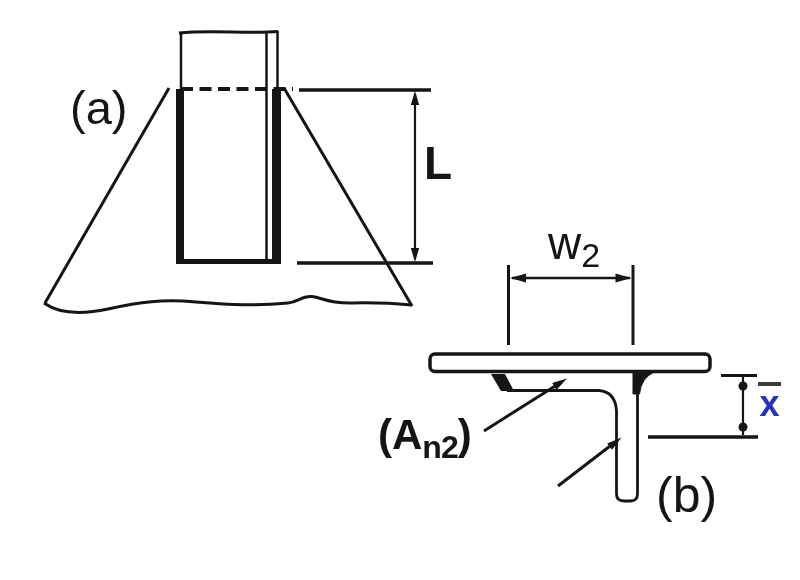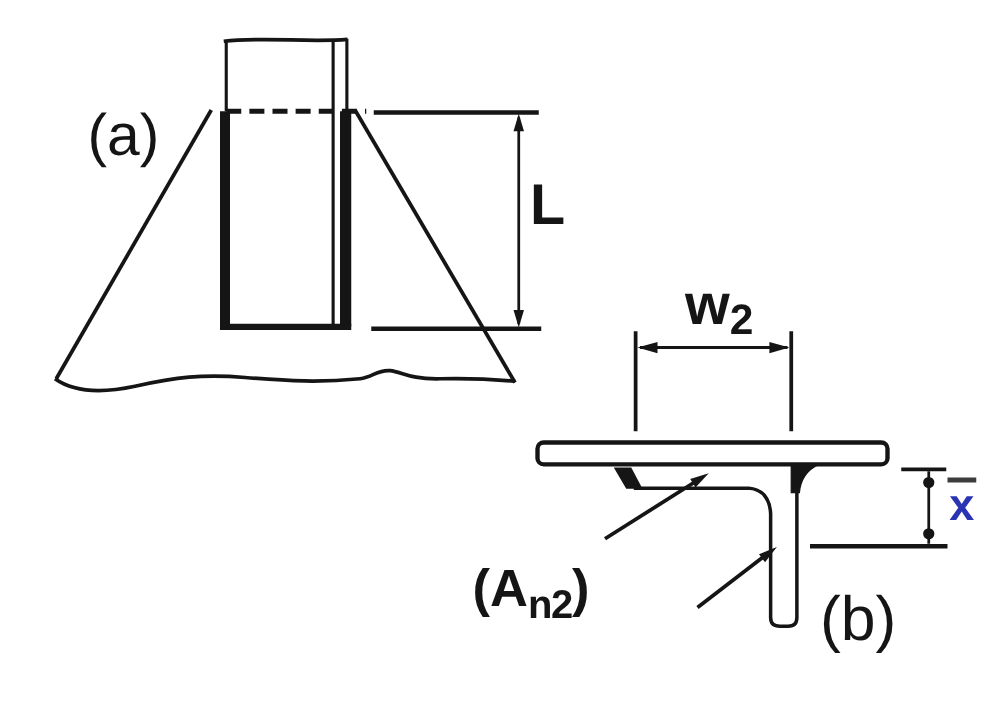--- a/index.html
+++ b/index.html
@@ -9,27 +9,27 @@
     background:#ffffff;
     font-family:"Liberation Sans", sans-serif;
     color:#151515;
     overflow:hidden;
   }
   .stage svg{position:absolute;left:0;top:0;}
   .lbl{position:absolute;line-height:1;white-space:nowrap;color:#151515;}
   .lbl-a{left:70px;top:84px;font-size:47px;}
   .lbl-b{left:656px;top:470px;font-size:50px;}
   .lbl-L{left:424px;top:140px;font-size:46px;font-weight:bold;}
-  .lbl-w2{left:548px;top:220px;font-weight:bold;}
+  .lbl-w2{left:548px;top:220px;font-weight:normal;}
   .lbl-w2 .base{font-size:46px;}
   .lbl-w2 .sub{font-size:34px;display:inline-block;transform:translateY(8px);}
   .lbl-an{font-weight:bold;}
   .lbl-an .big{font-size:42px;}
   .lbl-an .sub{font-size:32px;display:inline-block;transform:translateY(9px);letter-spacing:-1px;}
-  .lbl-an2{left:378px;top:414px;margin-top:36px;}
+  .lbl-an2{left:378px;top:414px;}
   .lbl-an3{left:454px;top:474px;}
   .lbl-xbar{left:756px;top:382px;width:27px;text-align:center;}
   .lbl-xbar .bar{display:block;height:0;border-top:4px solid #3c3c3c;margin:0 2px 1px 2px;}
   .lbl-xbar .x{font-size:36px;font-weight:bold;color:#2a34b2;line-height:0.95;}
 </style>
 </head>
 <body>
 
 <div class="stage">
 

